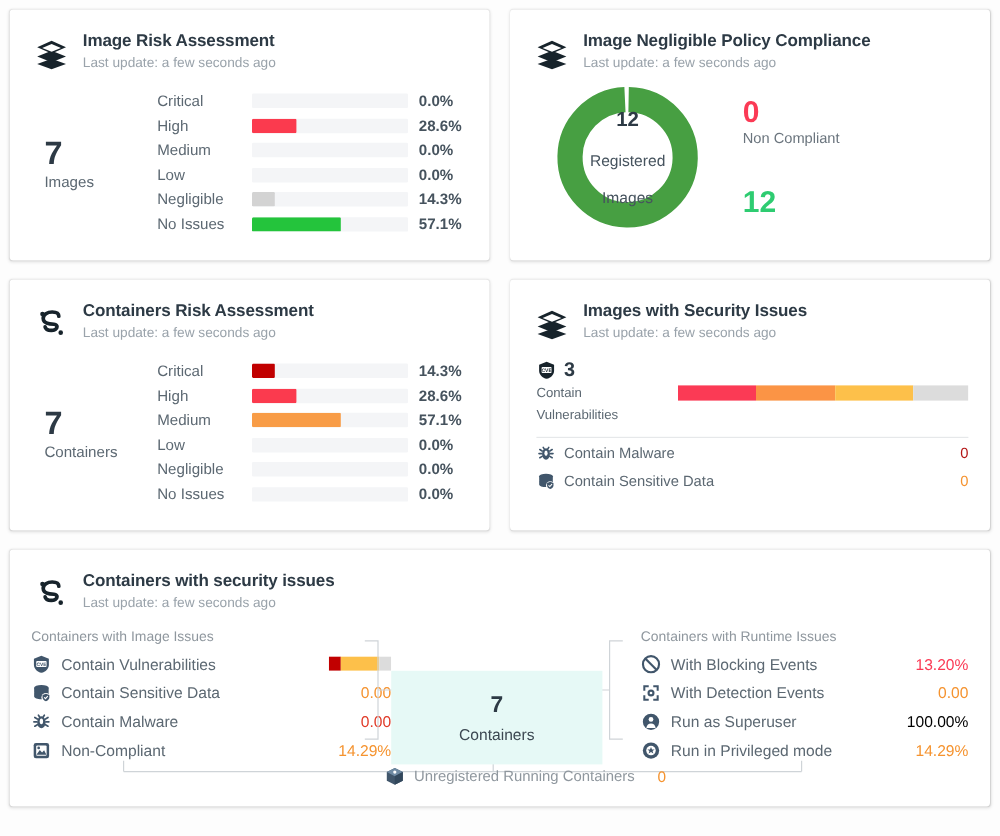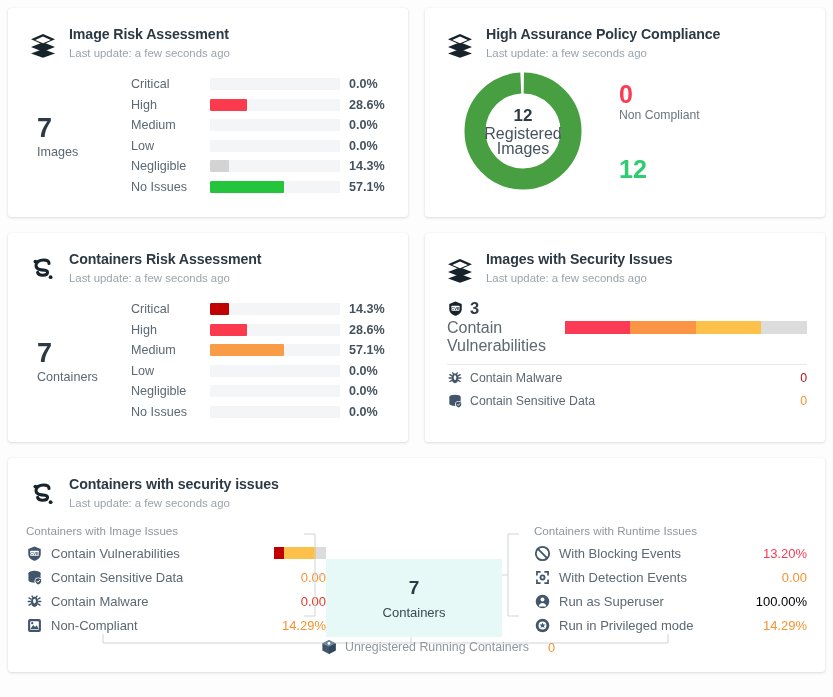--- a/index.html
+++ b/index.html
@@ -62,35 +62,35 @@
 
   
   .pol-body { display: flex; padding: 8px 18px 18px 18px; align-items: center; }
   .donut-wrap { width: 160px; flex: 0 0 160px; display: flex; justify-content: center; }
   .donut { position: relative; width: 122px; height: 122px; }
   .donut-center {
     position: absolute; inset: 0; display: flex; flex-direction: column;
     align-items: center; justify-content: center; text-align: center;
   }
   .donut-num { font-size: 17px; font-weight: bold; color: #2d3a45; line-height: 20px; }
-  .donut-lbl { font-size: 16px; color: #46535e; line-height: 14px; margin-top: 1px; }
+  .donut-lbl { font-size: 13px; color: #46535e; line-height: 14px; margin-top: 17px; }
   .pol-stats { flex: 1 1 auto; padding-left: 16px; }
   .pol-stat { margin-bottom: 34px; }
   .pol-stat:last-child { margin-bottom: 0; }
   .pol-num { font-size: 25px; font-weight: bold; line-height: 26px; }
   .pol-lbl { font-size: 12.2px; color: #6b757e; margin-top: 1px; }
 
   
   .sec-body { padding: 12px 18px 18px 22px; }
   .sec-top { display: flex; align-items: flex-start; }
   .sec-left { width: 110px; flex: 0 0 110px; }
   .sec-count-line { display: flex; align-items: center; gap: 6px; }
   .sec-count-line .ic { width: 17px; height: 17px; flex: 0 0 17px; }
   .sec-count { font-size: 16.5px; font-weight: bold; color: #2d3a45; }
-  .sec-cap { font-size: 16px; color: #5c6872; line-height: 16px; margin-top: 2px; }
+  .sec-cap { font-size: 11px; color: #5c6872; line-height: 16px; margin-top: 2px; }
   .seg-wrap { flex: 1 1 auto; padding-top: 22px; padding-left: 8px; }
   .segbar { height: 13px; display: flex; width: 100%; overflow: hidden; }
   .segbar > div { height: 100%; }
   .sec-divider { border-top: 1px solid #e6e8ea; margin: 10px 0 0 0; }
   .sec-row { display: flex; align-items: center; height: 20px; margin-top: 3px; }
   .sec-row .ic { width: 16px; height: 16px; flex: 0 0 16px; margin-right: 7px; }
   .sec-row .nm { font-size: 12.3px; color: #5c6872; flex: 1 1 auto; }
   .sec-row .vl { font-size: 12.3px; font-weight: normal; }
 
   
@@ -203,21 +203,21 @@
           <svg viewBox="0 0 34 34" width="34" height="34" aria-hidden="true">
             <g fill="#17232b">
               <path d="M17 6 L29 11.3 L17 16.6 L5 11.3 Z"></path>
               <path d="M17 14.2 L29 19 L17 23.8 L5 19 Z"></path>
               <path d="M17 21 L29 25.4 L17 29.8 L5 25.4 Z"></path>
             </g>
             <path d="M17 8.6 L24.8 11.9 L17 15.2 L9.2 11.9 Z" fill="#ffffff"></path>
           </svg>
         </span>
         <div>
-          <div class="card-title">High Assurance Policy Compliance</div>
+          <div class="card-title">Image Negligible Policy Compliance</div>
           <div class="card-sub">Last update: a few seconds ago</div>
         </div>
       </div>
       <div class="pol-body">
         <div class="donut-wrap">
           <div class="donut">
             <svg viewBox="0 0 122 122" width="122" height="122" aria-hidden="true">
               <circle cx="61" cy="61" r="48" fill="none" stroke="#ffffff" stroke-width="21"></circle>
               <circle id="donutArc" cx="61" cy="61" r="48" fill="none" stroke="#479f42" stroke-width="21" stroke-dasharray="298 4" stroke-dashoffset="0" transform="rotate(-89 61 61)"></circle>
             </svg>

